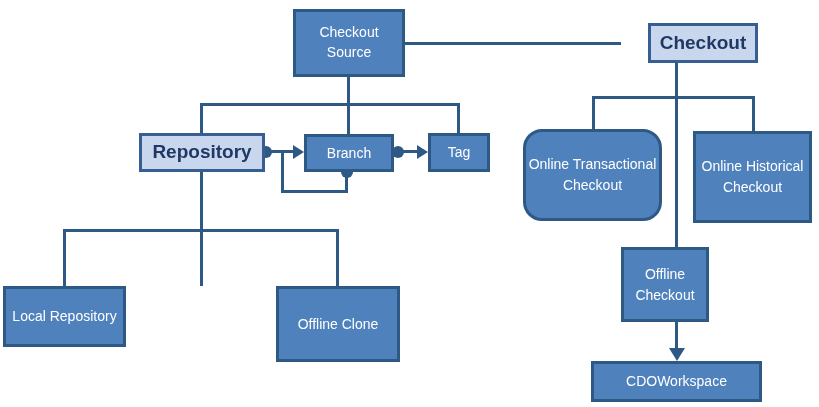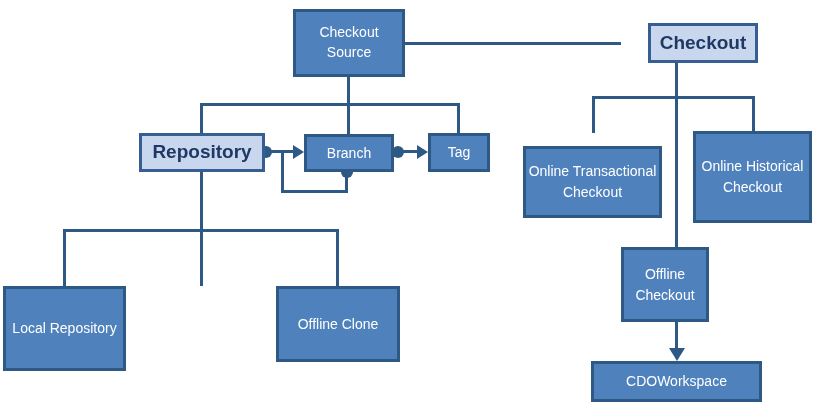--- a/index.html
+++ b/index.html
@@ -82,26 +82,26 @@
   <div class="node dark fs20" style="left:293px; top:9px; width:112px; height:68px;">Checkout Source</div>
 
   <div class="node light" style="left:621px; top:23px; width:110px; height:40px;margin-left:27px;">Checkout</div>
 
   <div class="node light" style="left:139px; top:133px; width:126px; height:39px;">Repository</div>
 
   <div class="node dark fs19" style="left:304px; top:134px; width:90px; height:38px;">Branch</div>
 
   <div class="node dark fs19" style="left:428px; top:133px; width:62px; height:39px;">Tag</div>
 
-  <div class="node dark" style="left:523px; top:146px; width:139px; height:72px;">Online Transactional Checkout</div>
+  <div class="node dark" style="left:523px; top:129px; width:139px; height:92px;border-radius:19px;">Online Transactional Checkout</div>
 
   <div class="node dark" style="left:693px; top:131px; width:119px; height:92px;">Online Historical Checkout</div>
 
   <div class="node dark" style="left:621px; top:247px; width:88px; height:75px;">Offline Checkout</div>
 
   <div class="node dark fs19" style="left:591px; top:361px; width:171px; height:41px;">CDOWorkspace</div>
 
-  <div class="node dark" style="left:3px; top:286px; width:123px; height:85px;text-align:center;">Local Repository</div>
+  <div class="node dark" style="left:3px; top:286px; width:123px; height:61px;text-align:center;">Local Repository</div>
 
 
   <div class="node dark" style="left:276px; top:286px; width:124px; height:76px;">Offline Clone</div>
 
 </div>
 
 </body></html>

